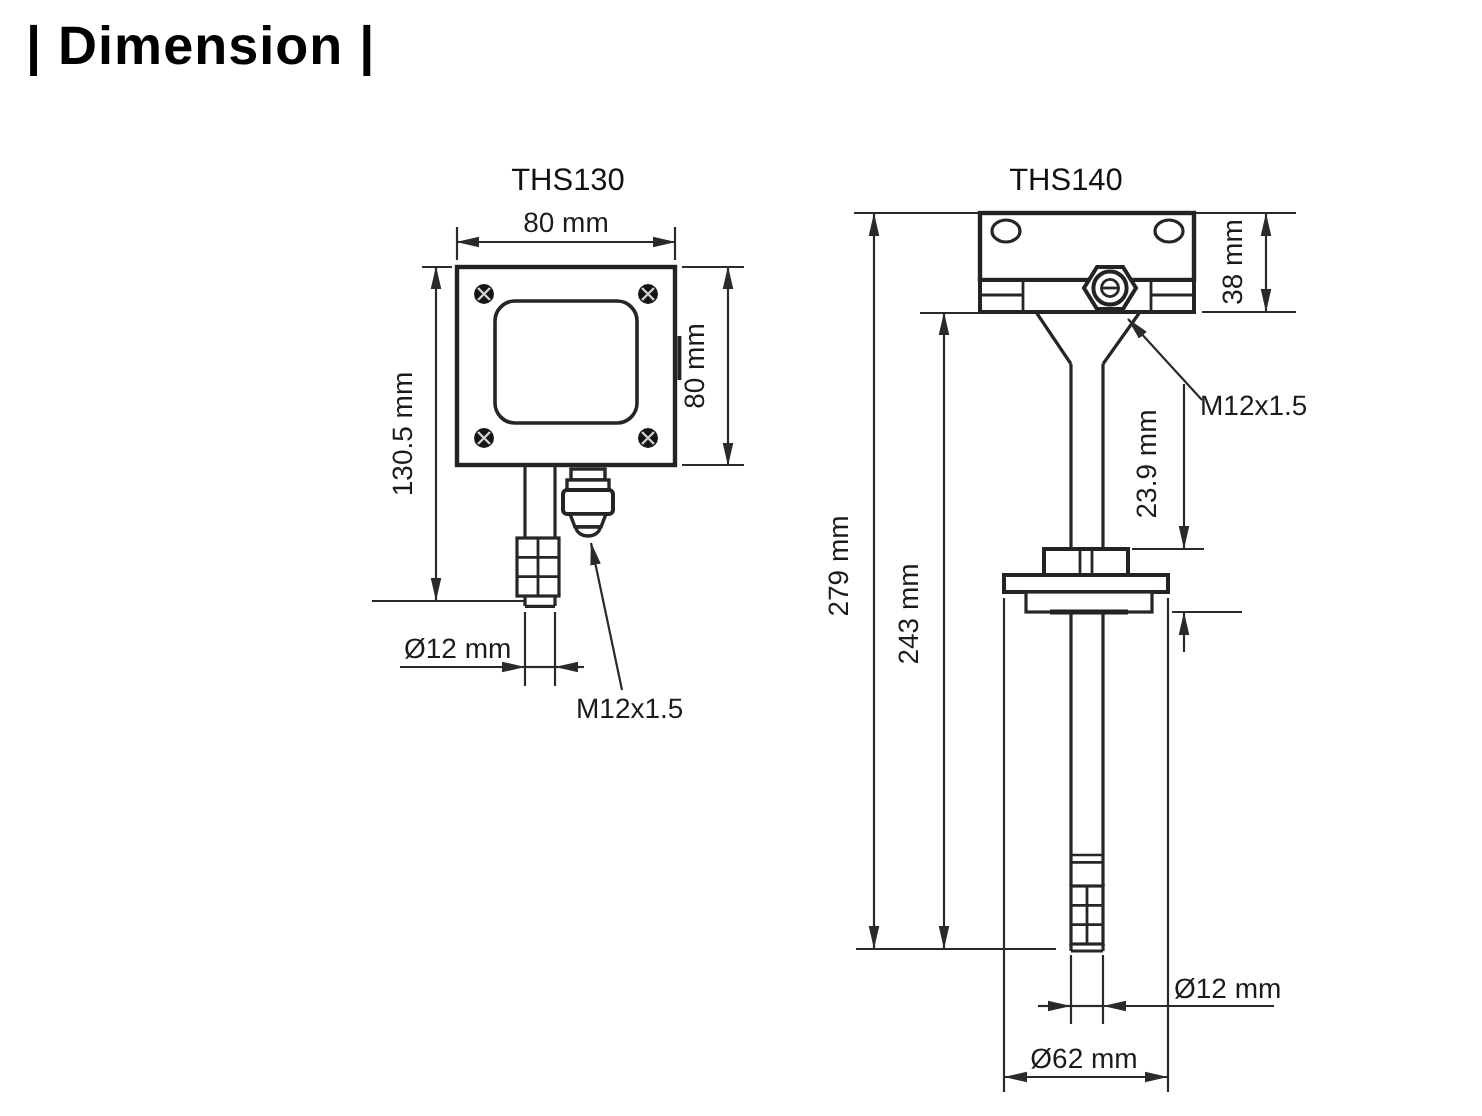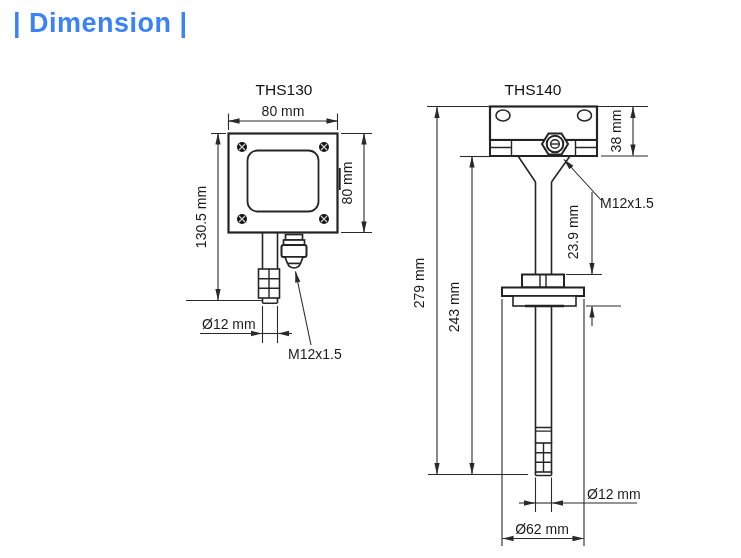--- a/index.html
+++ b/index.html
@@ -19,21 +19,21 @@
   .med{stroke:#262626;stroke-width:1.6;fill:none;}
   .med2{stroke:#262626;stroke-width:1.4;fill:none;}
   .bold{stroke:#232323;stroke-width:2.2;fill:#ffffff;}
   .bold2{stroke:#232323;stroke-width:2;fill:#ffffff;}
 </style>
 </head>
 <body>
 
 <div class="canvas">
 
-  <div class="page-title" style="color: #3b82f6;">| Dimension |</div>
+  <div class="page-title" style="color: #000000;">| Dimension |</div>
 
   <svg class="drawing" width="741" height="558" viewBox="0 0 741 558">
     <defs>
       <marker id="arw" viewBox="0 0 10 6" refX="9.6" refY="3" markerWidth="11.5" markerHeight="6.9" orient="auto-start-reverse" markerUnits="userSpaceOnUse">
         <path d="M0,0.7 L10,3 L0,5.3 Z" fill="#2a2a2a"></path>
       </marker>
     </defs>
 
     <g>
       <text class="modeltxt" x="284" y="95" text-anchor="middle">THS130</text>

